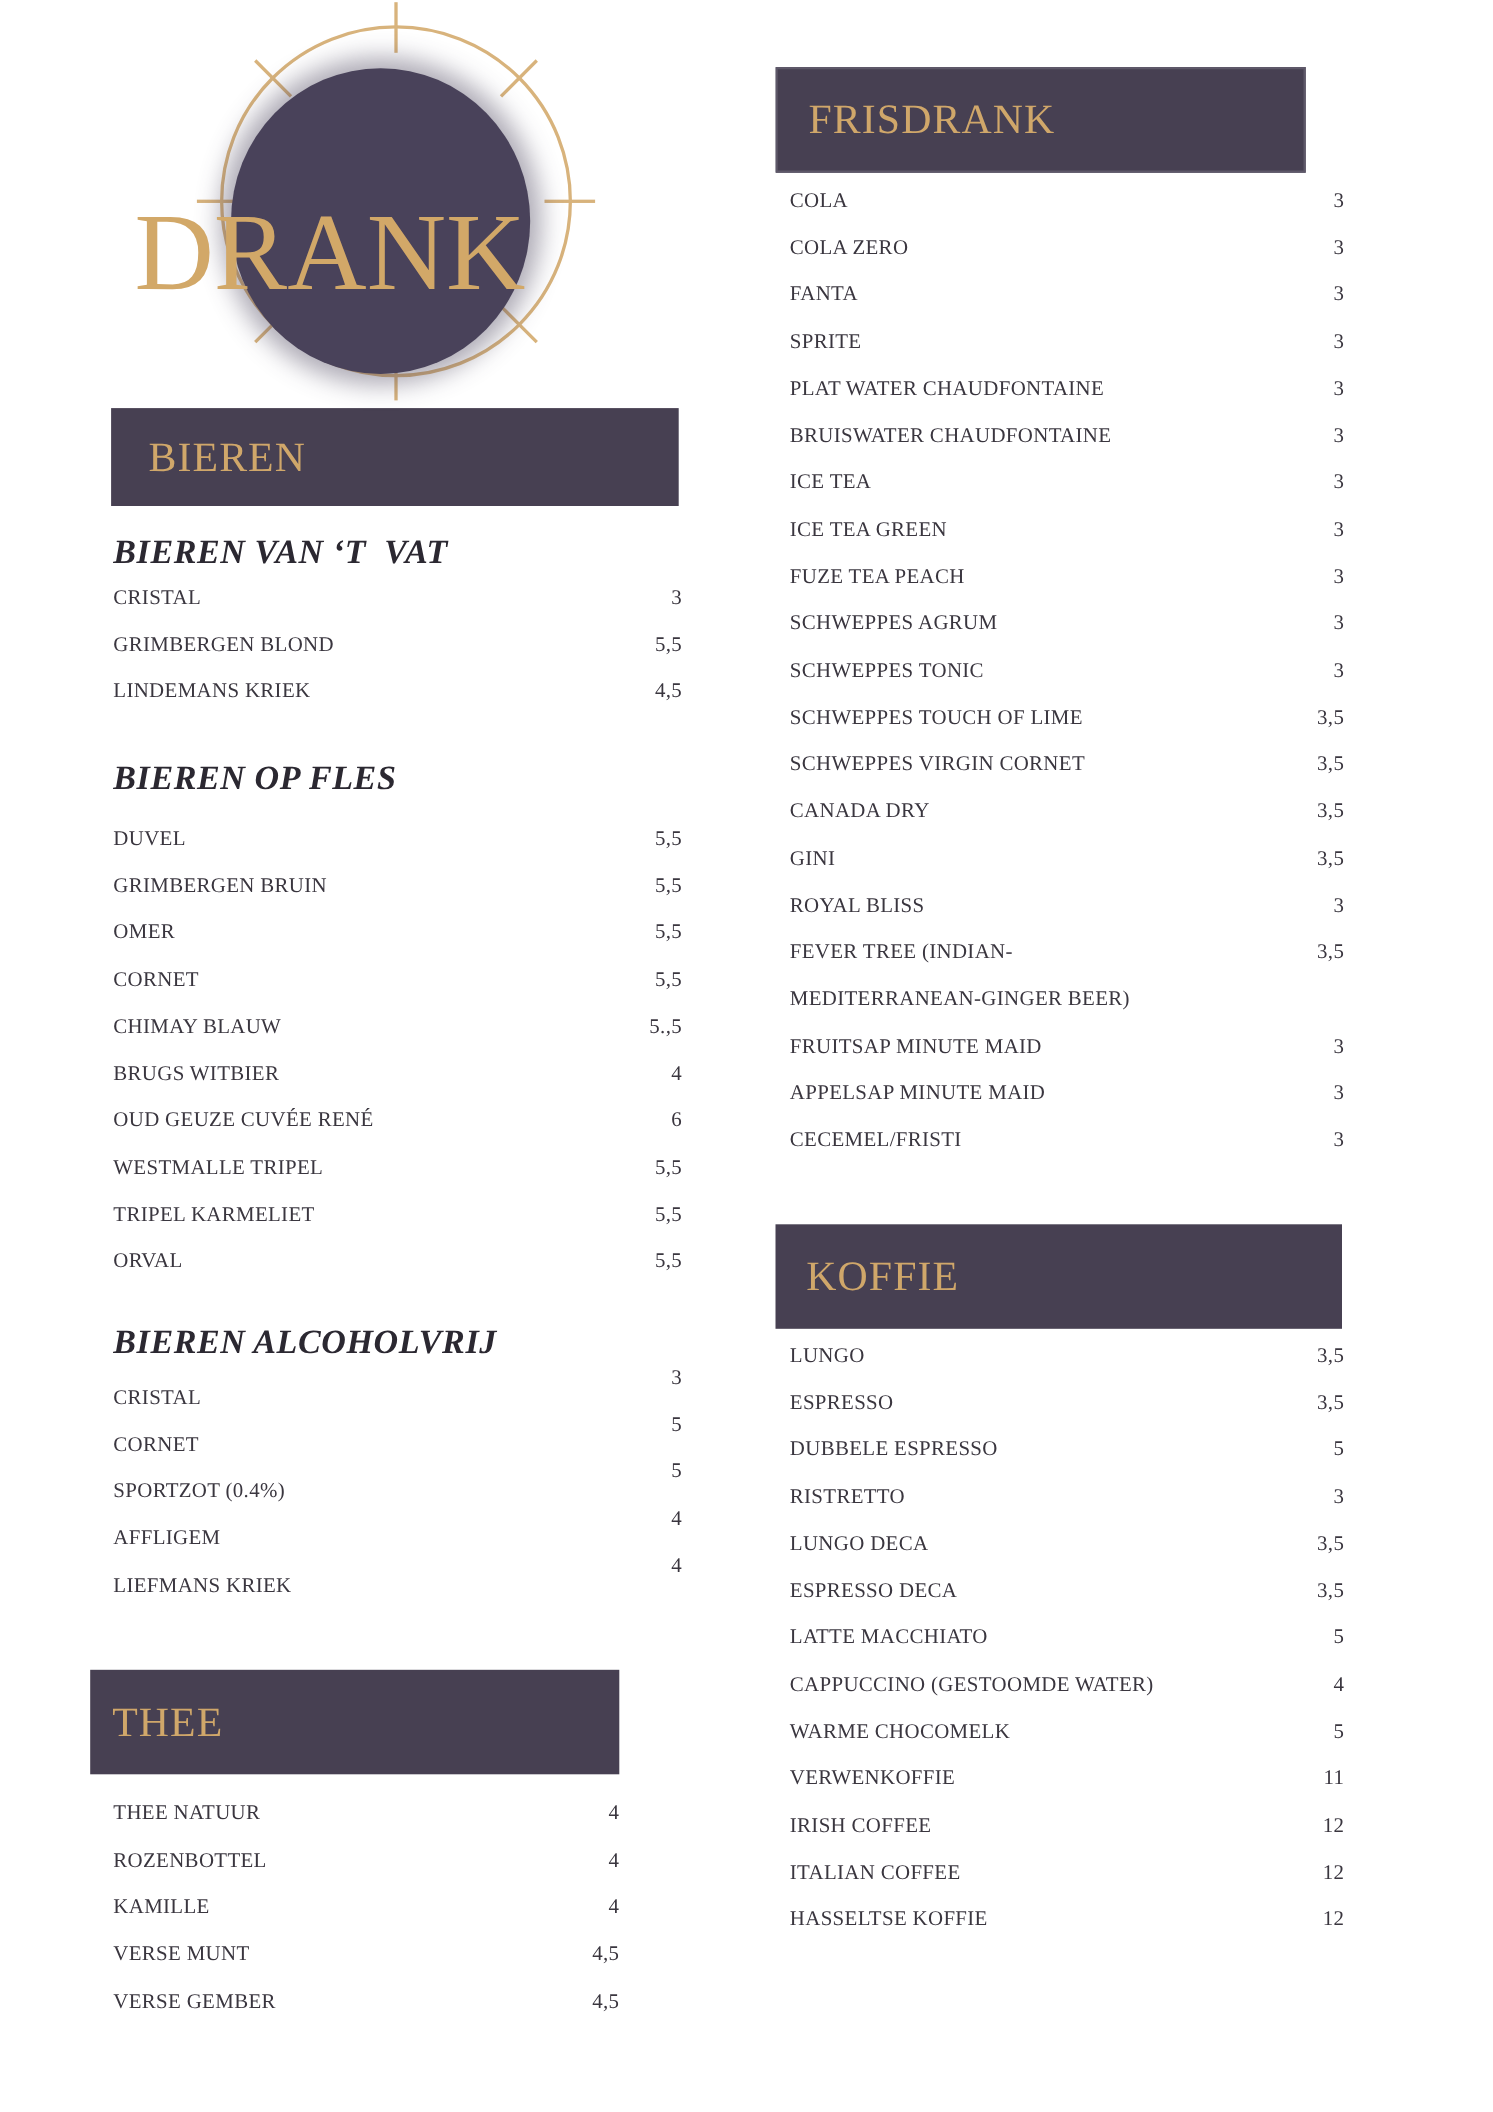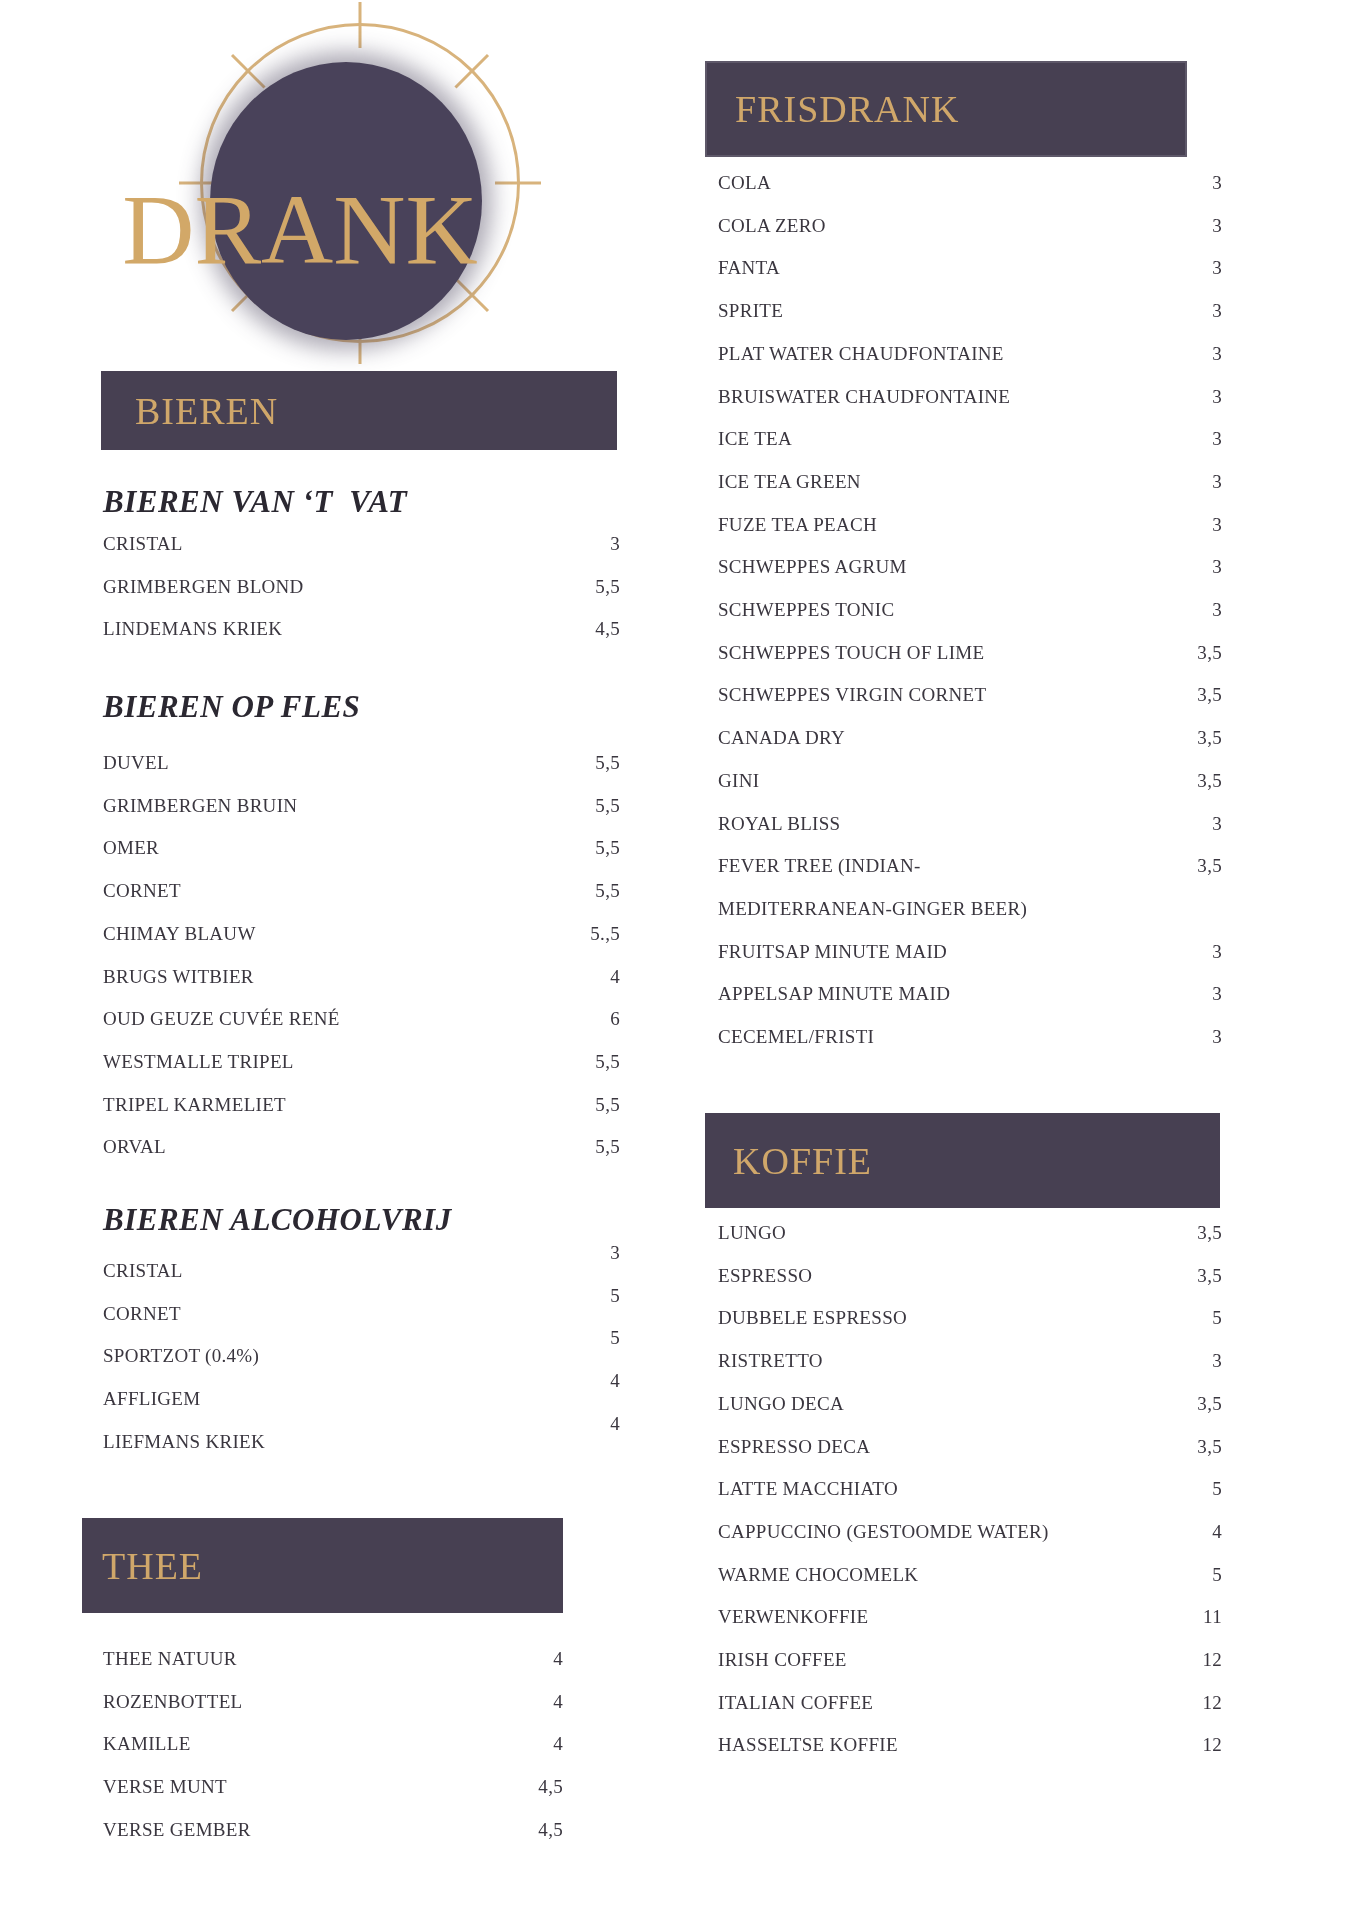--- a/index.html
+++ b/index.html
@@ -24,21 +24,21 @@
   .logo-title{
     position:absolute;left:95px;top:160px;width:410px;text-align:center;z-index:3;
     font-size:100px;line-height:100px;color:#d2a868;letter-spacing:0;margin-top:20px;
   }
 
   
   .bar{
     position:absolute;background:#474052;color:#d0a76a;
     font-size:38px;letter-spacing:1px;display:flex;align-items:center;box-sizing:border-box;
   }
-  .bar-bieren   {left:101px;top:371px; width:516px;height:79px;padding-left:34px;}
+  .bar-bieren   {left:101px;top:371px; width:516px;height:89px;padding-left:34px;}
   .bar-thee     {left:82px; top:1518px;width:481px;height:95px;padding-left:20px;}
   .bar-frisdrank{left:705px;top:61px;  width:482px;height:96px;padding-left:30px;box-shadow:inset 0 0 0 2px #5e5869;}
   .bar-koffie   {left:705px;top:1113px;width:515px;height:95px;padding-left:28px;}
 
   
   .block{position:absolute;}
   .sub-title{
     margin:0;font-weight:bold;font-size:31px;line-height:42px;color:#2b2831;
     letter-spacing:.5px;white-space:pre;font-style:italic;
   }
@@ -49,21 +49,21 @@
     display:flex;justify-content:space-between;align-items:flex-start;
     line-height:42.7px;font-size:19px;color:#3a363f;letter-spacing:.3px;
   }
   .row .n{white-space:pre-line;max-width:455px;}
   .row .p{text-align:right;}
   .offset .p{position:relative;top:-18px;}
 
   #vat        {left:103px;top:481px; width:517px;}
   #fles       {left:103px;top:686px; width:517px;}
   #alcohol    {left:103px;top:1199px;width:517px;}
-  #thee-list  {left:103px;top:1628px;width:460px;margin-top:10px;}
+  #thee-list  {left:103px;top:1628px;width:460px;}
   #fris-list  {left:718px;top:162px; width:504px;}
   #koffie-list{left:718px;top:1212px;width:504px;}
 </style>
 </head>
 <body>
 
 <div class="page">
 
   <div>
     <div class="logo-ring">

